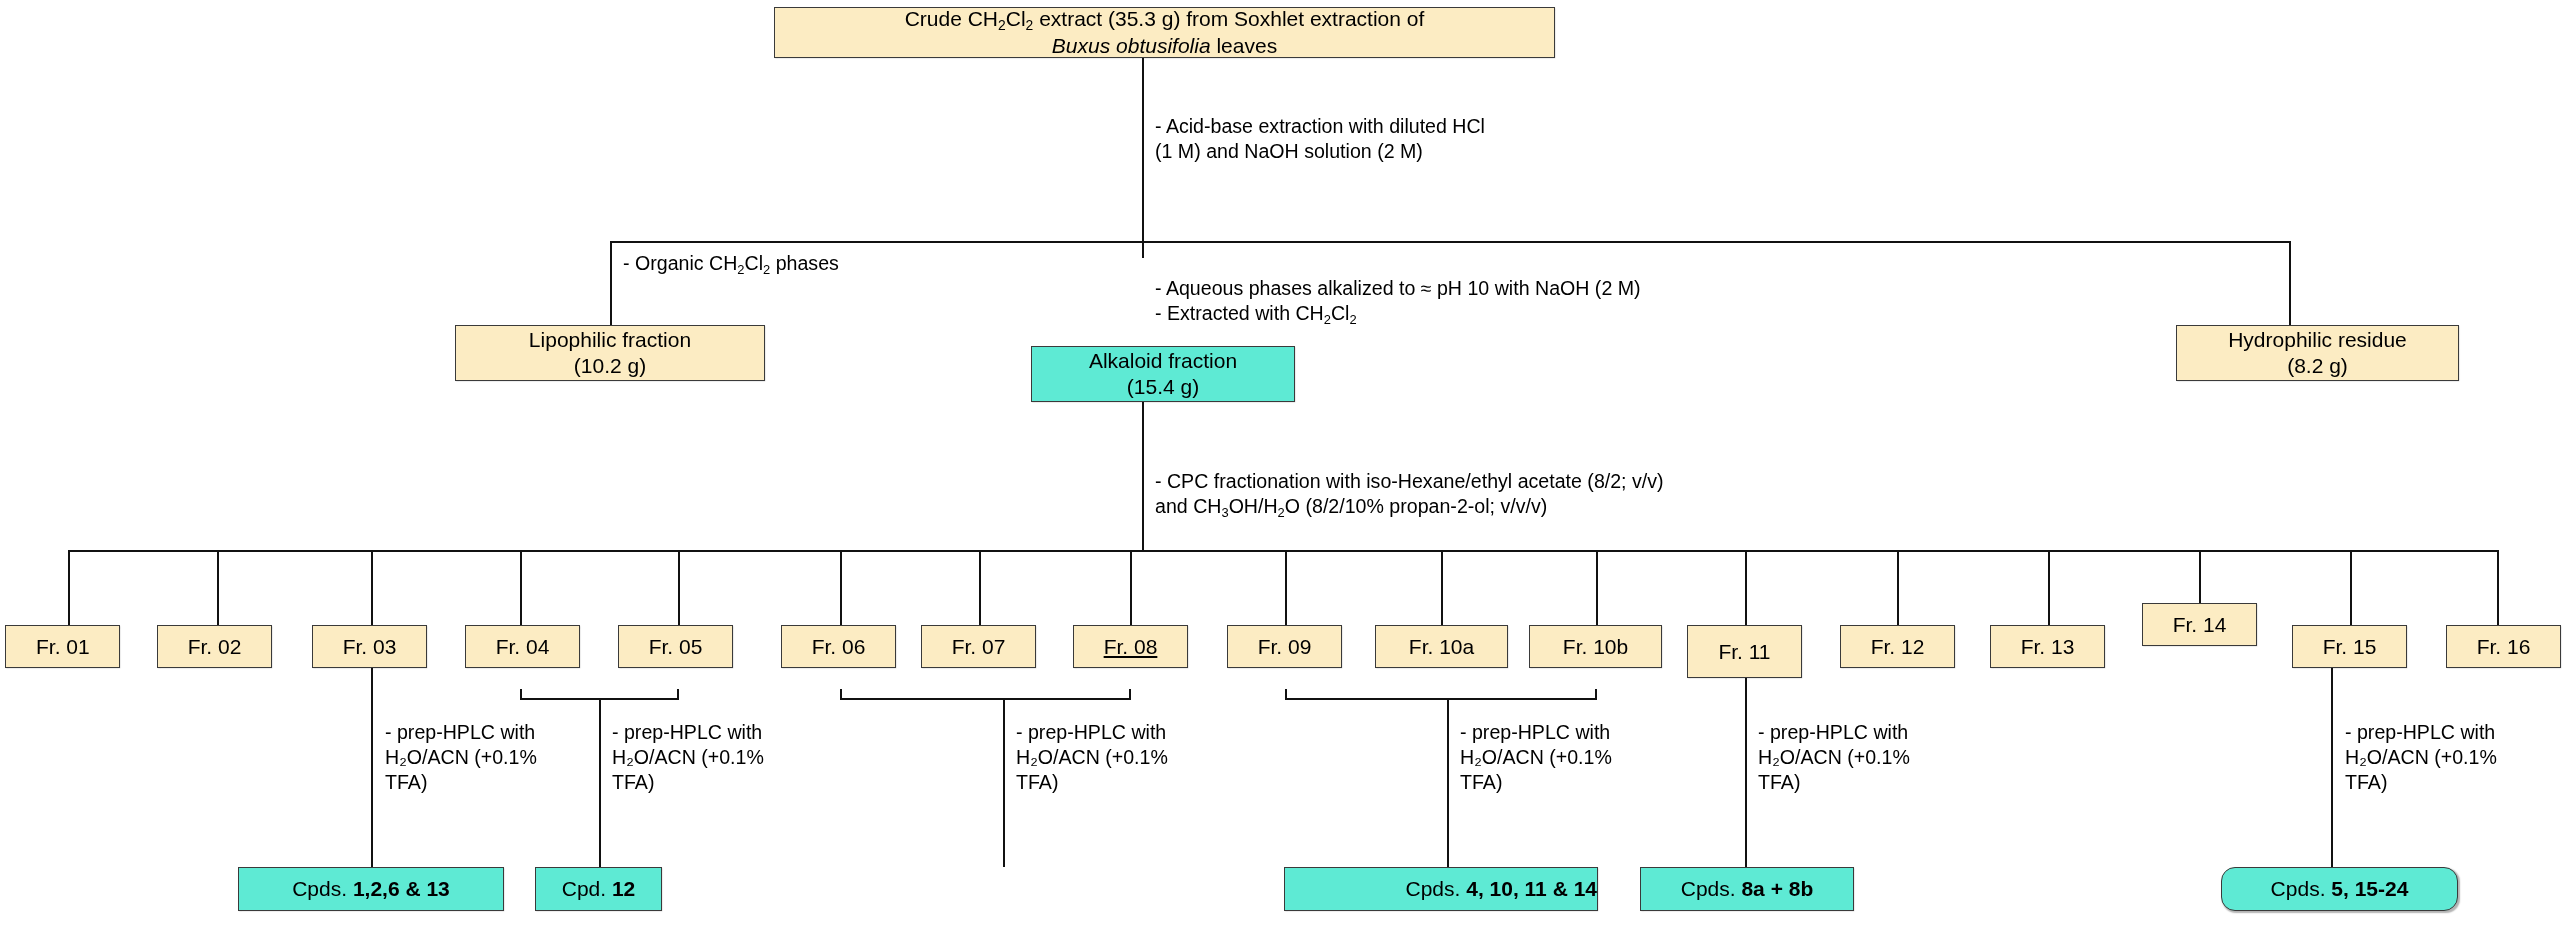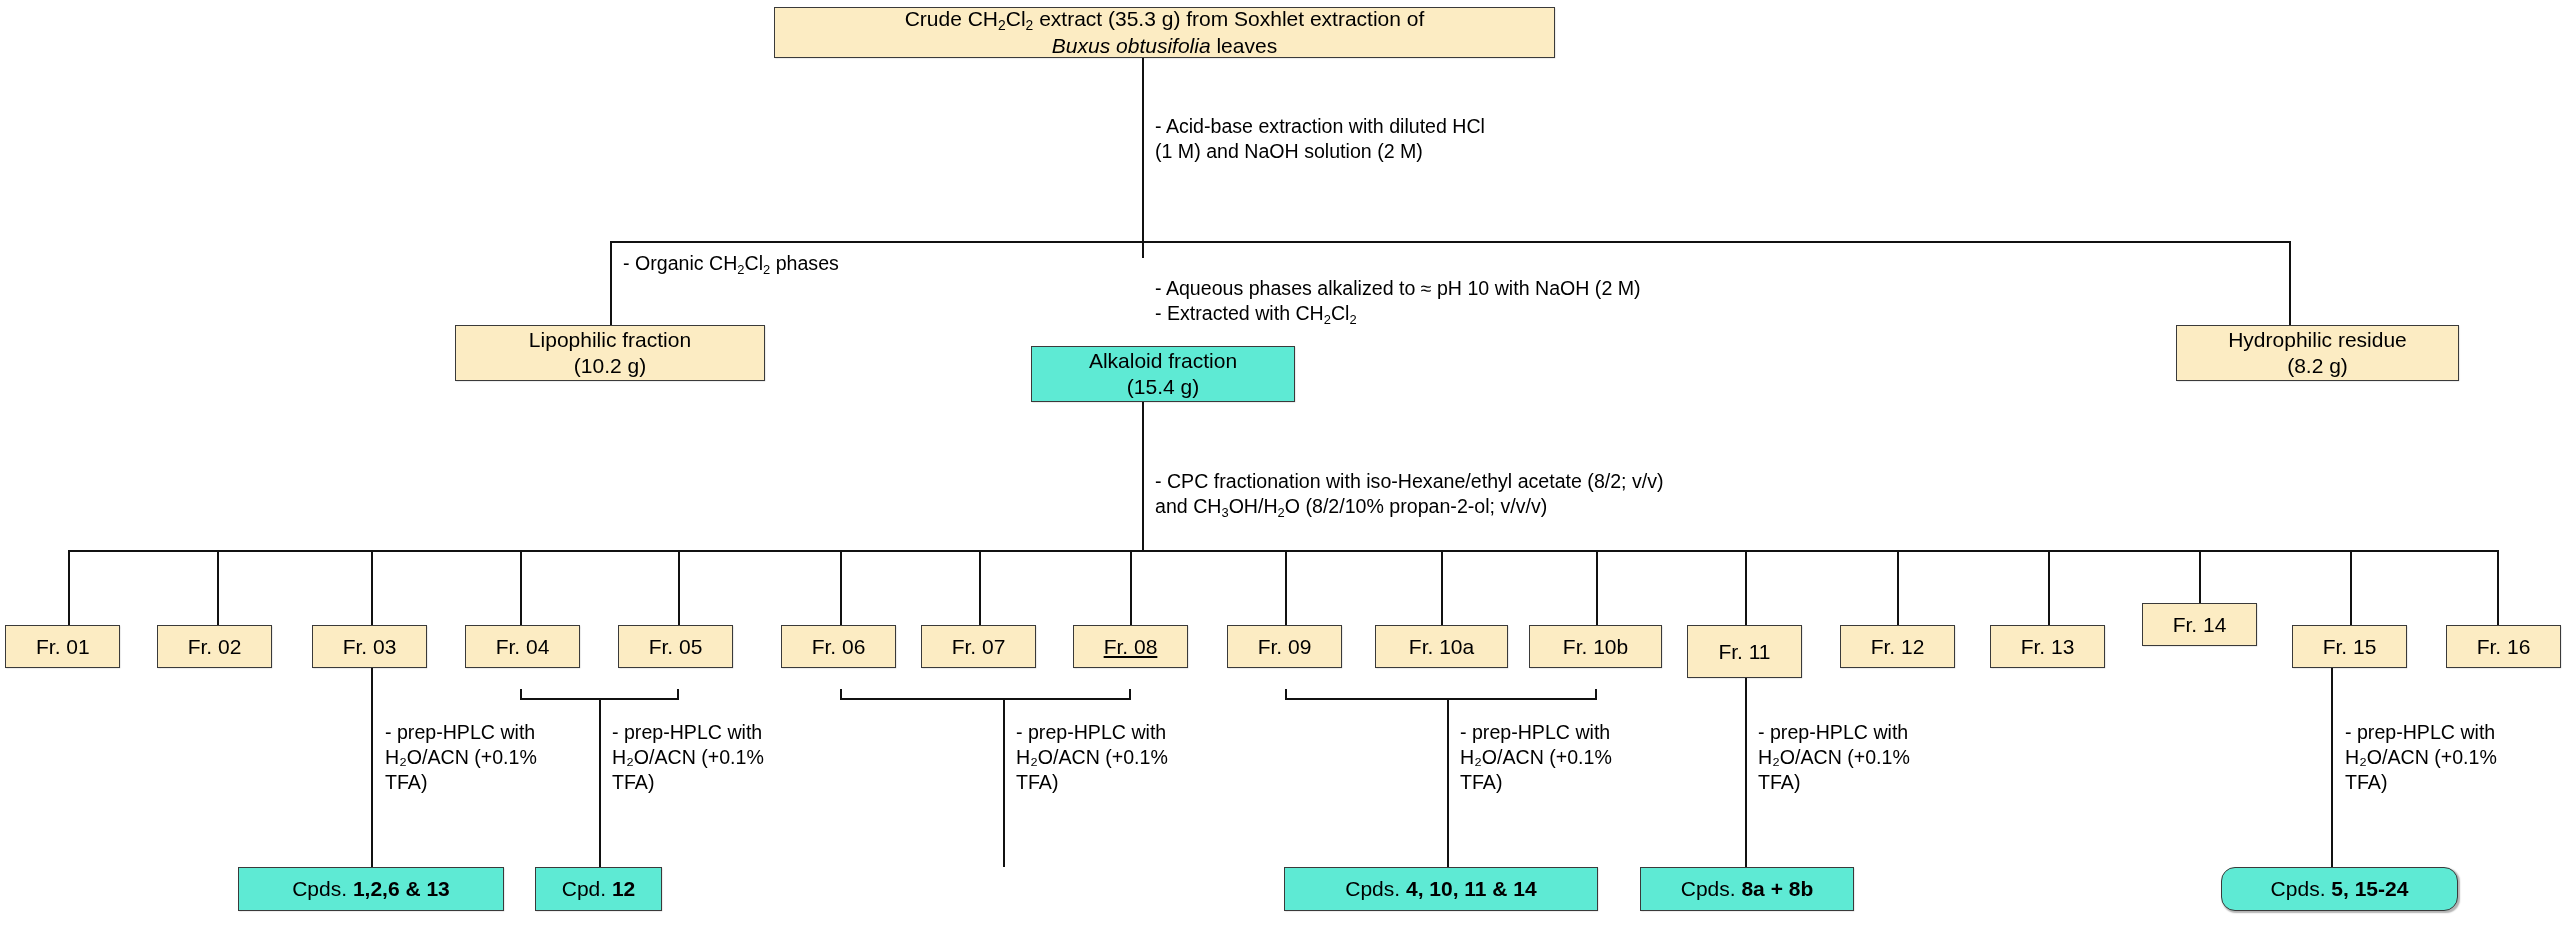--- a/index.html
+++ b/index.html
@@ -235,21 +235,21 @@
 
   <div class="box blue" style="left:238px;top:867px;width:266px;height:44px;font-size:21px;">
     <span class="ln"><span>Cpds. </span><b>1,2,6 &amp; 13</b></span>
   </div>
 
   <div class="box blue" style="left:535px;top:867px;width:127px;height:44px;font-size:21px;">
     <span class="ln"><span>Cpd. </span><b>12</b></span>
   </div>
 
 
-  <div class="box blue" style="left:1284px;top:867px;width:314px;height:44px;font-size:21px;">
+  <div class="box blue" style="left:1284px;top:867px;width:314px;height:44px;font-size:21px;align-items:flex-end;">
     <span class="ln"><span>Cpds. </span><b>4, 10, 11 &amp; 14</b></span>
   </div>
 
   <div class="box blue" style="left:1640px;top:867px;width:214px;height:44px;font-size:21px;">
     <span class="ln"><span>Cpds. </span><b>8a + 8b</b></span>
   </div>
 
   <div class="box blue" style="left:2221px;top:867px;width:237px;height:44px;font-size:21px;border-radius:14px;">
     <span class="ln"><span>Cpds. </span><b>5, 15-24</b></span>
   </div>

